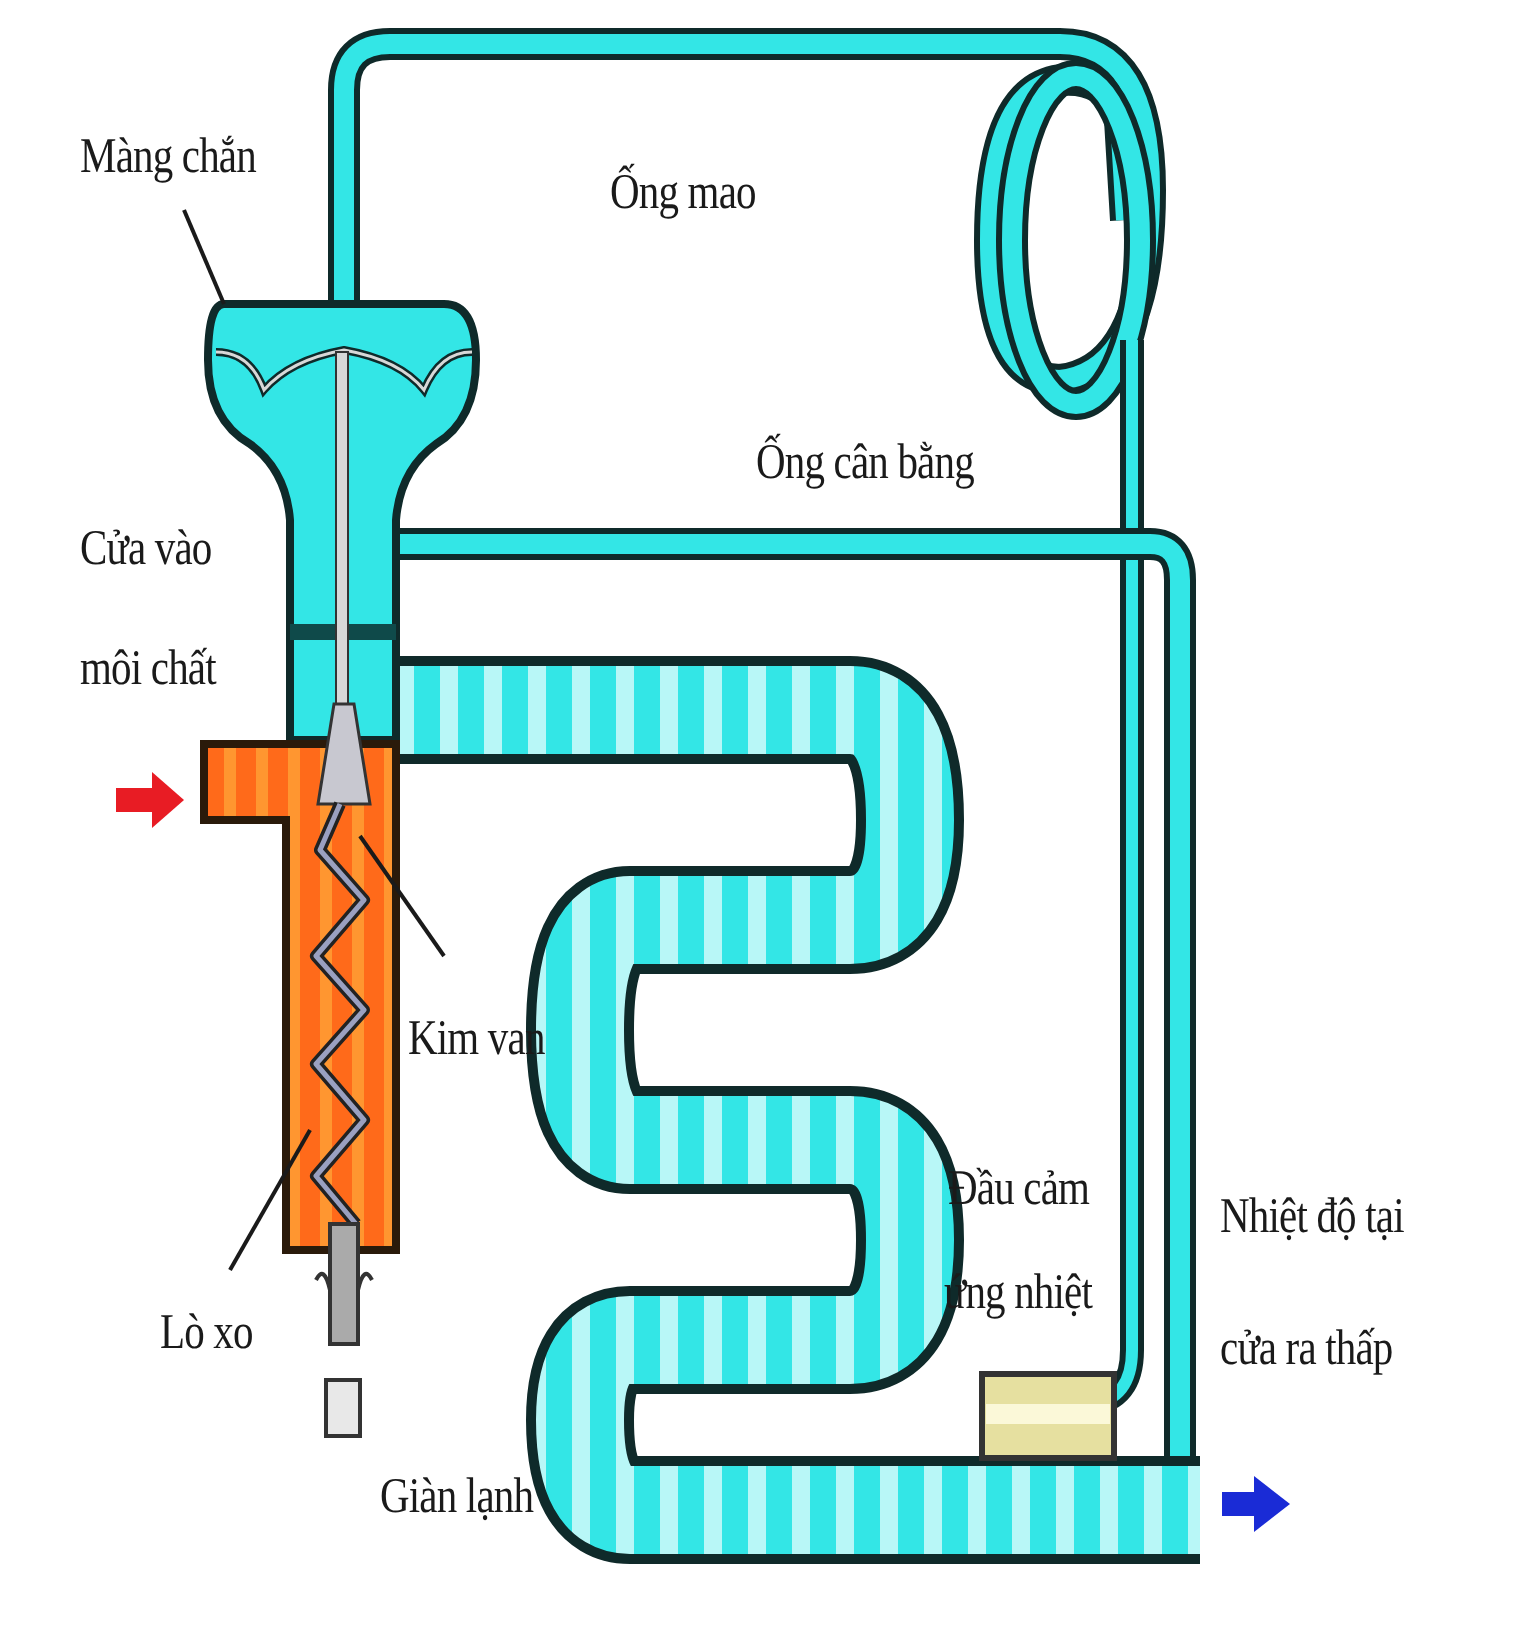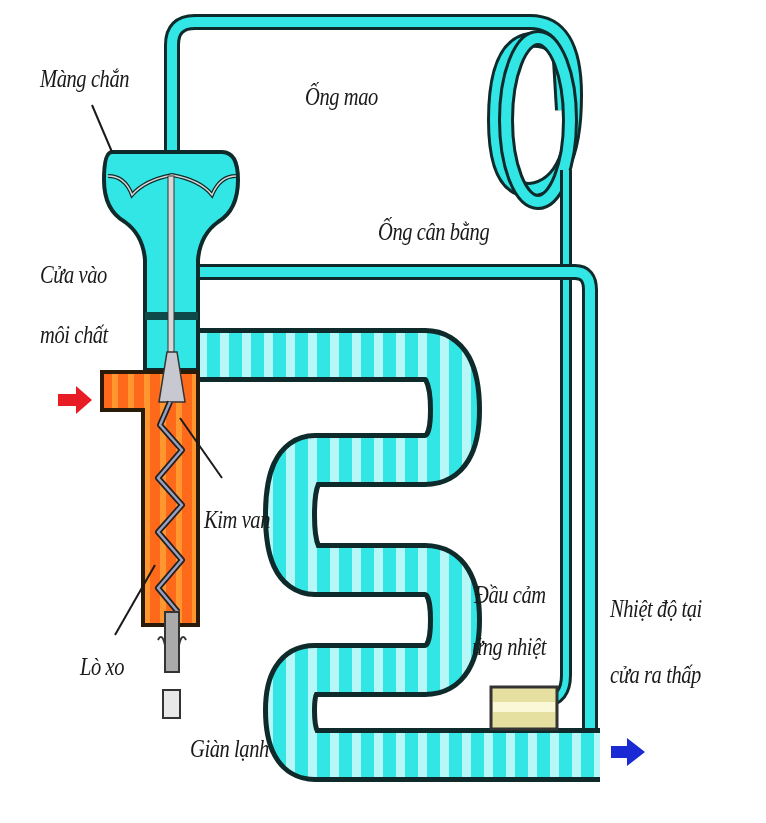--- a/index.html
+++ b/index.html
@@ -1,17 +1,17 @@
 <!DOCTYPE html>
 <html><head>
 <meta charset="utf-8">
 <style>
   html, body { margin: 0; padding: 0; background: #ffffff; }
   body { width: 766px; height: 823px; position: relative; overflow: hidden; }
-  .stage { position: absolute; left: 0; top: 0; width: 766px; height: 711px; font-style: italic; }
+  .stage { position: absolute; left: 0; top: 0; width: 766px; height: 711px; }
   svg { position: absolute; left: 0; top: 0; }
   .lbl {
     position: absolute;
     font-family: "Liberation Serif", "DejaVu Serif", serif;
     font-size: 25px;
     color: #1a1a1a;
     line-height: 34px;
     letter-spacing: -0.5px;
     white-space: nowrap;
     transform: scaleX(0.82);

